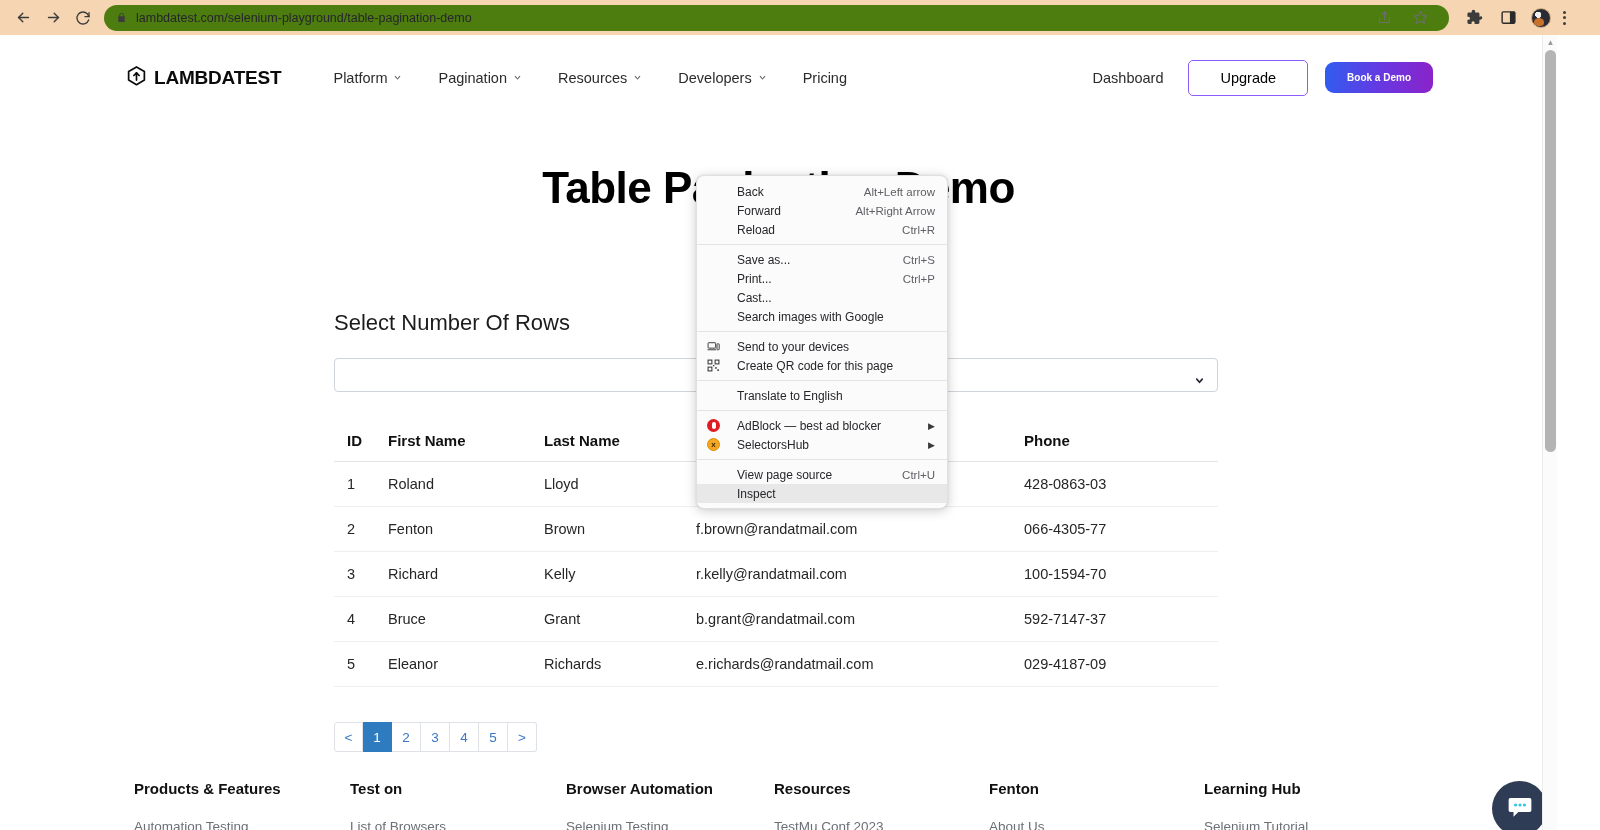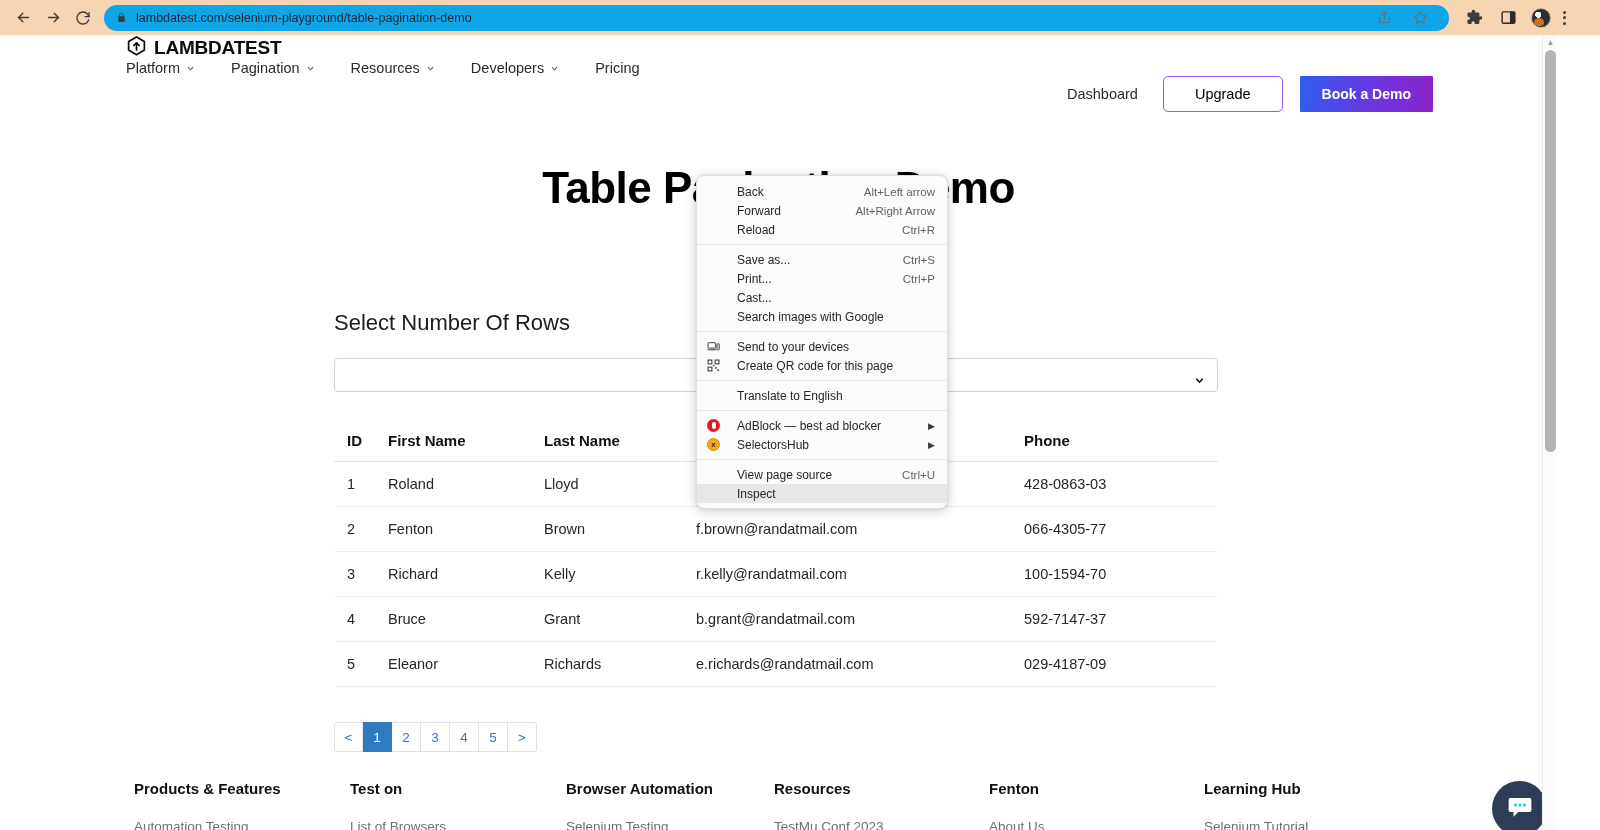--- a/index.html
+++ b/index.html
@@ -19,21 +19,21 @@
     padding: 0 8px;
   }
   .nav-btn {
     width: 30px; height: 30px;
     display: flex; align-items: center; justify-content: center;
     color: #3c3c3c; font-size: 17px;
     border-radius: 50%; flex: 0 0 auto;
   }
   .url-pill {
     flex: 1 1 auto; height: 26px;
-    background: #0ea5e9; border-radius: 13px;
+    background: #4d7c0f; border-radius: 13px;
     display: flex; align-items: center;
     margin: 0 8px 0 6px; padding: 0 12px;
     max-width: 1345px;
   }
   .lock-icon { margin-right: 9px; display: flex; align-items: center; }
   .url-text {
     font-size: 12.5px; color: #26262b;
     white-space: nowrap; overflow: hidden;
   }
   .pill-right { display: flex; align-items: center; margin-left: auto; gap: 14px; padding-right: 6px; }
@@ -76,39 +76,39 @@
   }
   .sb-thumb {
     position: absolute; left: 2px; top: 15px;
     width: 11px; height: 402px;
     background: #b4b4b4; border-radius: 6px;
   }
 
   
   .site-header {
     position: absolute; top: 0; left: 0; width: 1557px; height: 85px;
-    display: flex; padding: 0 124px 0 126px; flex-direction: column;
+    display: flex; align-items: center; padding: 0 124px 0 126px;
   }
   .logo { display: flex; align-items: center; gap: 7px; margin-right: 52px; }
   .logo-text { font-size: 19px; font-weight: bold; letter-spacing: -0.2px; color: #0b0b0b; }
   .main-nav { display: flex; align-items: center; gap: 36px; }
   .nav-item {
     display: flex; align-items: center; gap: 6px;
     font-size: 14.5px; color: #2b2b2b;
   }
   .caret { width: 9px; height: 9px; color: #6b6b6b; display: flex; align-items: center; }
   .header-right { margin-left: auto; display: flex; align-items: center; gap: 17px; }
   .dashboard-link { font-size: 14.5px; color: #2b2b2b; margin-right: 8px; }
   .btn-upgrade {
     border: 1px solid #8b5cf6; border-radius: 5px;
     padding: 9px 31px; font-size: 14.5px; color: #000000; background: #fff;
   }
   .btn-demo {
-    border-radius: 1px; padding: 10px 22px;
-    font-size: 14px; font-weight: bold; color: #fff;
+    border-radius: 9px; padding: 10px 22px;
+    font-size: 10px; font-weight: bold; color: #fff;
     background: linear-gradient(95deg, #2f5df0 0%, #6a36e0 55%, #8b23c9 100%);
   }
 
   
   .page-title {
     position: absolute; top: 128px; left: 0; width: 1557px;
     text-align: center; font-size: 44px; font-weight: bold; color: #000;
     letter-spacing: -0.5px;
   }
   .content { position: absolute; top: 275px; left: 334px; width: 884px; }

